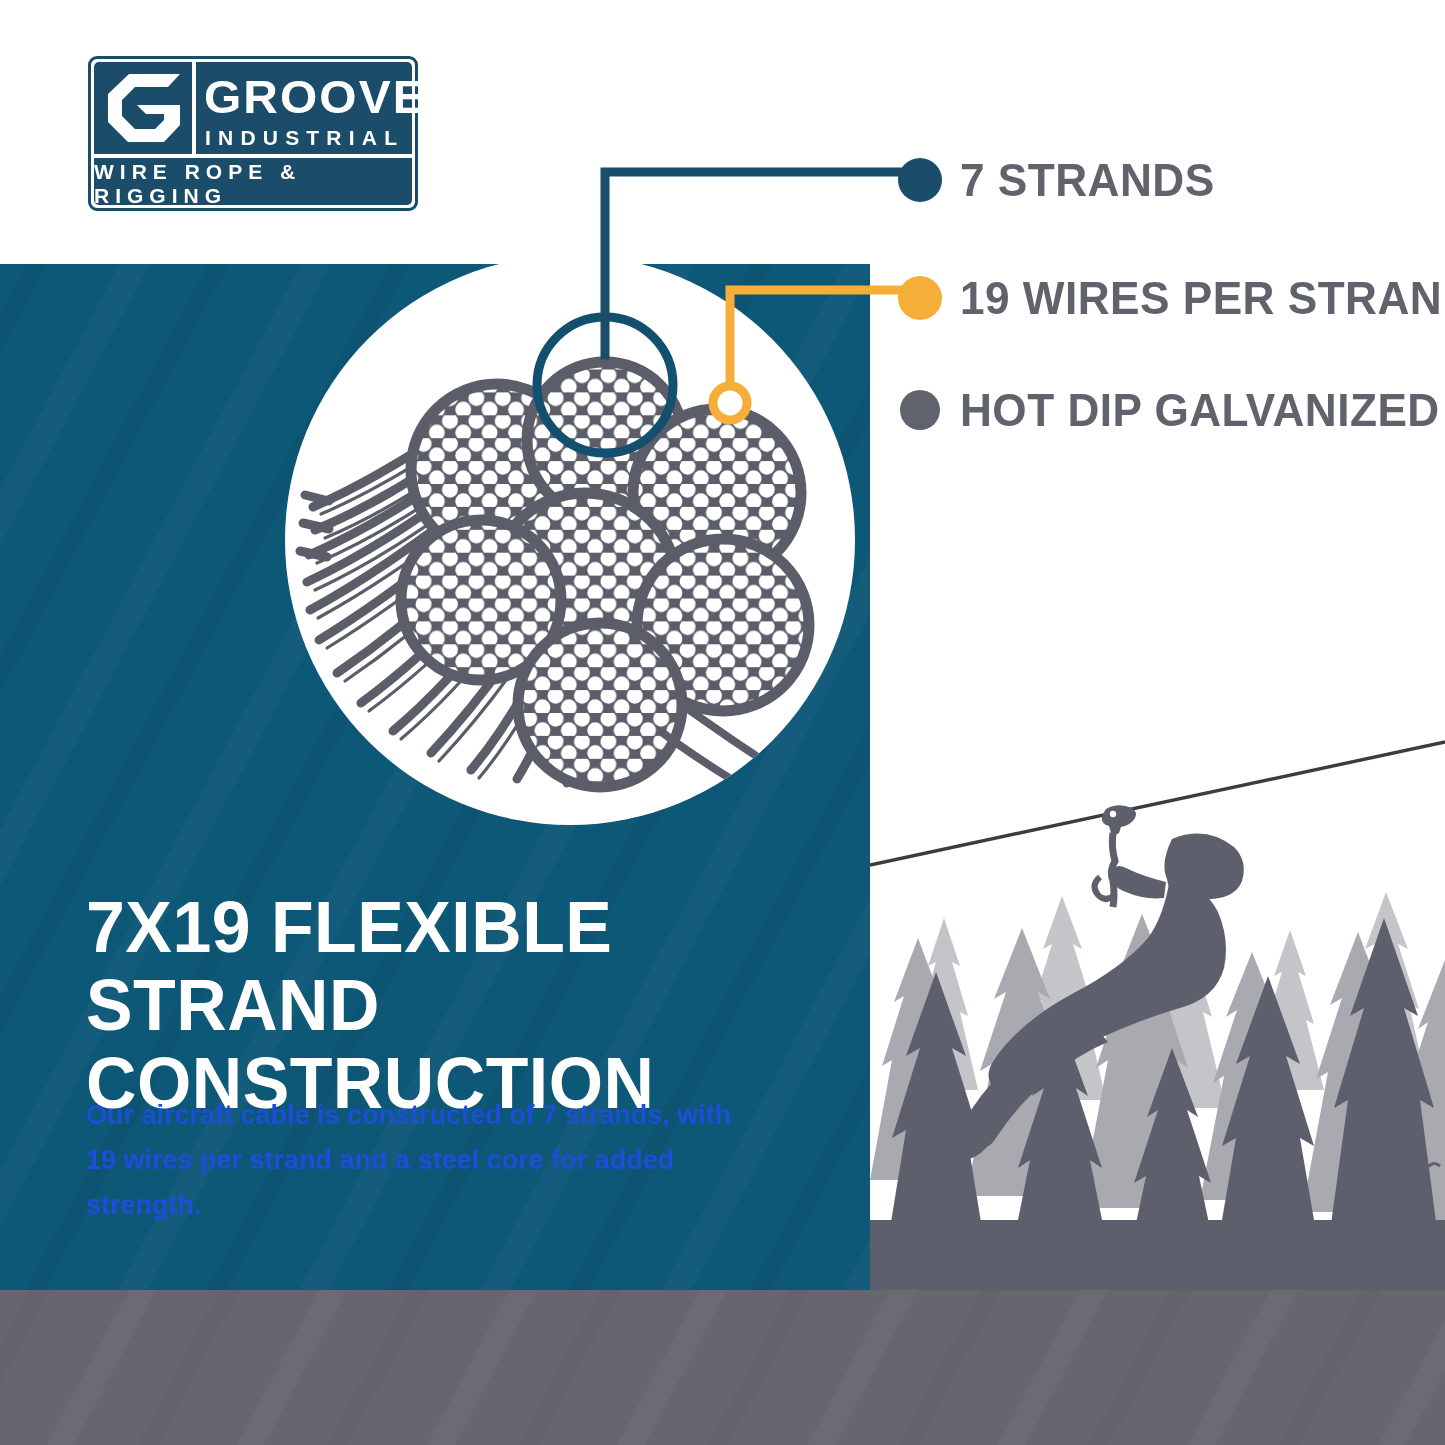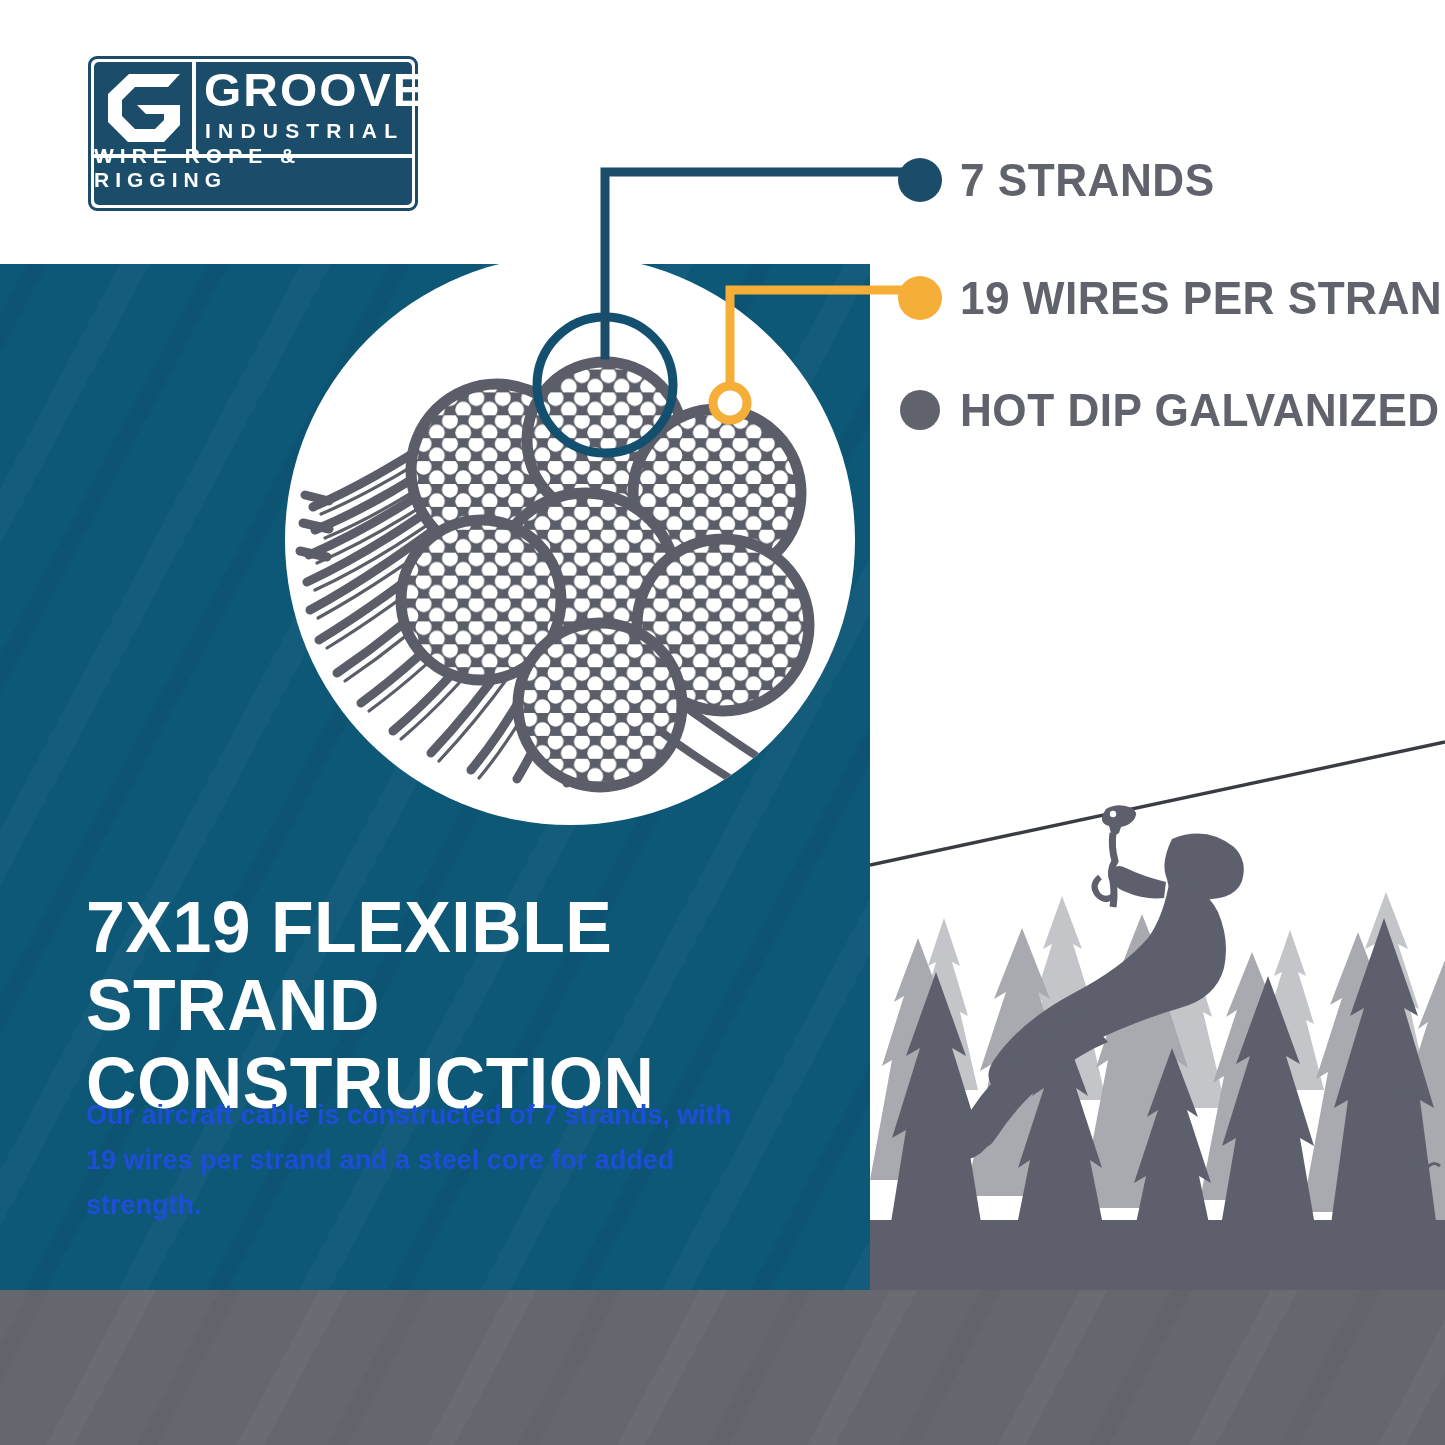--- a/index.html
+++ b/index.html
@@ -6,25 +6,25 @@
   body{width:1445px;height:1445px;font-family:"Liberation Sans",sans-serif;overflow:hidden;}
   #page{position:relative;width:1445px;height:1445px;background:#ffffff;overflow:hidden;}
 
   
   #logo{position:absolute;left:88px;top:56px;width:330px;height:155px;}
   .logo-outer{position:absolute;inset:0;border:3px solid #1B4D6B;border-radius:9px;background:#fff;}
   .logo-inner{position:absolute;left:6px;top:6px;right:6px;bottom:6px;background:#1B4D6B;border-radius:5px;}
   .logo-divline{position:absolute;left:0;right:0;top:92px;height:4px;background:#fff;}
   .logo-vline{position:absolute;left:98px;top:0;width:4px;height:92px;background:#fff;}
   .logo-mark{position:absolute;left:14px;top:12px;width:78px;height:68px;}
-  .logo-word{position:absolute;left:108px;top:5px;right:8px;height:84px;color:#fff;}
+  .logo-word{position:absolute;left:108px;top:12px;right:8px;height:84px;color:#fff;}
   .logo-groove{position:absolute;left:2px;top:-2px;font-size:47px;font-weight:700;letter-spacing:2.0px;
     font-family:"Liberation Sans Narrow","Liberation Sans",sans-serif;transform:scaleX(1.02);transform-origin:left top;line-height:50px;}
   .logo-industrial{position:absolute;left:3px;top:54px;font-size:21px;font-weight:700;letter-spacing:7.2px;line-height:20px;}
-  .logo-tag{position:absolute;left:0;right:0;top:84px;height:43px;color:#fff;display:flex;align-items:center;justify-content:center;
+  .logo-tag{position:absolute;left:0;right:0;top:100px;height:43px;color:#fff;display:flex;align-items:center;justify-content:center;
     font-size:21px;font-weight:700;letter-spacing:6.0px;}
 
   
   #bluepanel{position:absolute;left:0;top:264px;width:870px;height:1026px;background:#0D5777;overflow:hidden;}
   #bluepanel .stripes{position:absolute;inset:-40px;
     background:repeating-linear-gradient(118deg, rgba(255,255,255,0.030) 0px, rgba(255,255,255,0.030) 26px,
       rgba(255,255,255,0.0) 26px, rgba(255,255,255,0.0) 78px,
       rgba(0,0,0,0.035) 78px, rgba(0,0,0,0.035) 96px,
       rgba(255,255,255,0.0) 96px, rgba(255,255,255,0.0) 160px);}
 

